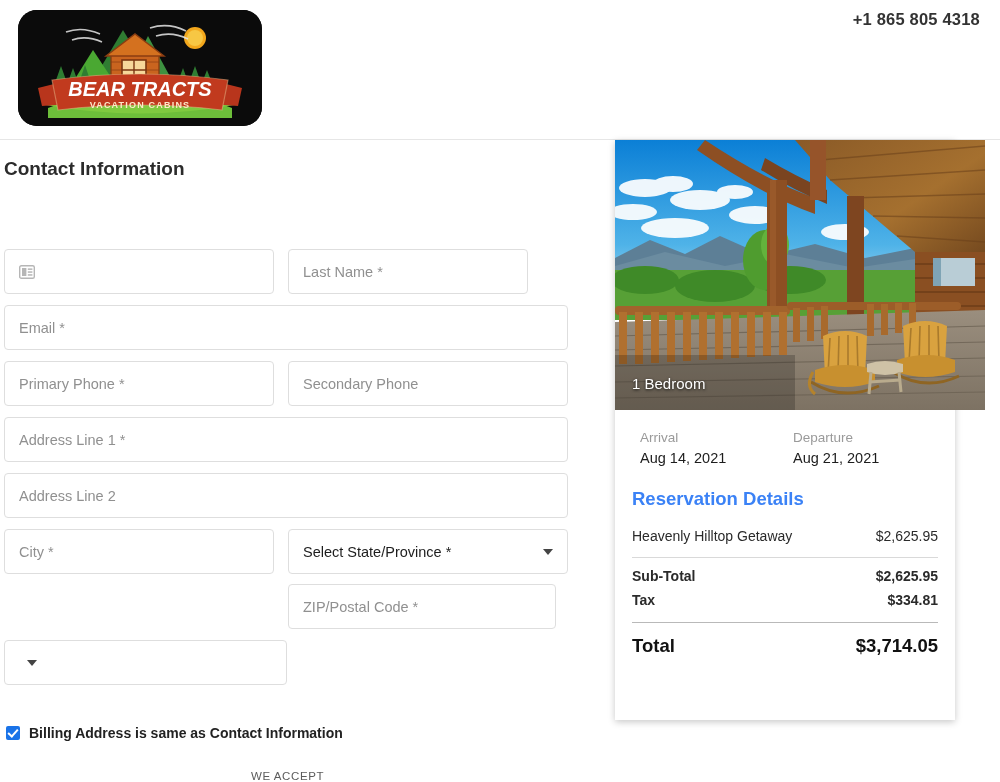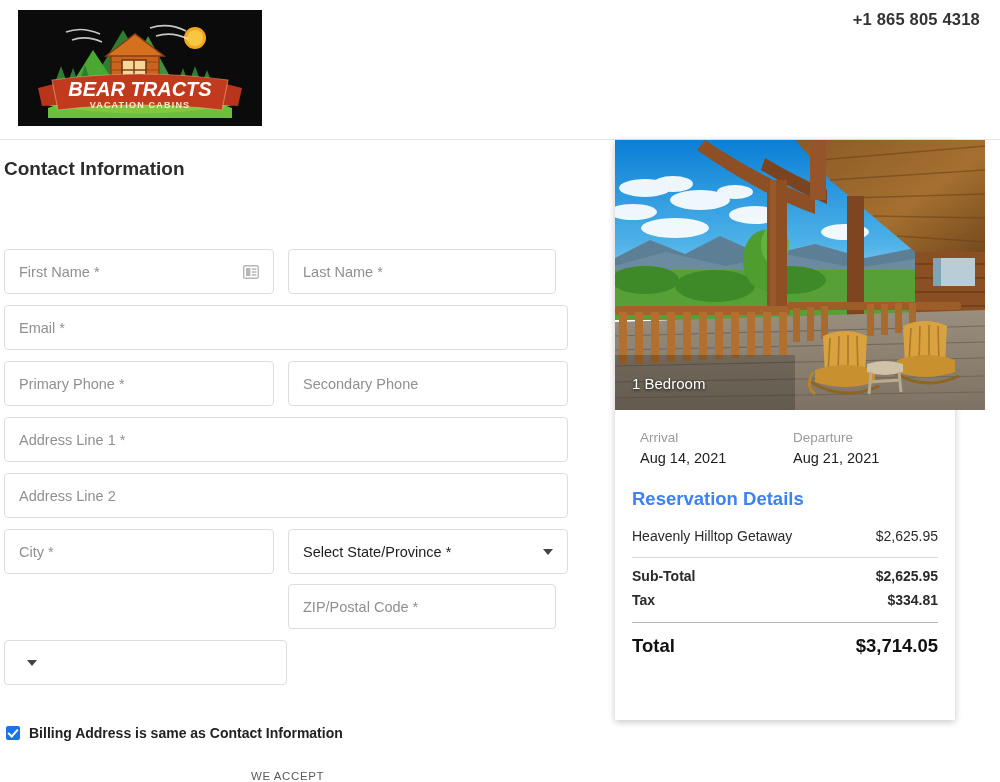--- a/index.html
+++ b/index.html
@@ -15,20 +15,21 @@
   
   .header {
     position: absolute; left: 0; top: 0; width: 1000px; height: 140px;
     border-bottom: 1px solid #e6e6e6;
   }
   .logo-box {
     position: absolute; left: 18px; top: 10px;
     width: 244px; height: 116px;
     background: #0b0b0b;
     overflow: hidden;
+    border-radius: 19px;
   }
   .logo-svg { display: block; width: 244px; height: 116px; }
   .phone {
     position: absolute; right: 20px; top: 10px;
     font-size: 16.5px; font-weight: bold; color: #333333;
     letter-spacing: .2px;
   }
 
   
   .form-col { position: absolute; left: 0; top: 140px; width: 600px; }
@@ -170,32 +171,31 @@
     </div>
     <div class="phone">+1 865 805 4318</div>
   </div>
 
   <div class="form-col">
     <div class="section-title">Contact Information</div>
 
     <div class="row" style="height:540px;">
 
       <div class="field" style="left:4px; top:57px; width:270px;">
-        <span class="ph">First Name *</span>
         <span>
           <svg class="contact-icon" viewBox="0 0 16 14">
             <rect x="0.7" y="0.7" width="14.6" height="12.6" rx="1.6" fill="none" stroke="#b6b6b6" stroke-width="1.4"></rect>
             <rect x="3" y="3" width="4.4" height="8" fill="#b6b6b6"></rect>
             <rect x="8.8" y="3.4" width="4.6" height="1.5" fill="#b6b6b6"></rect>
             <rect x="8.8" y="6.3" width="4.6" height="1.5" fill="#b6b6b6"></rect>
             <rect x="8.8" y="9.2" width="4.6" height="1.5" fill="#b6b6b6"></rect>
           </svg>
         </span>
       </div>
-      <div class="field" style="left:288px; top:57px; width:268px;">
+      <div class="field" style="left:288px; top:57px; width:240px;">
         <span class="ph">Last Name *</span>
       </div>
 
       <div class="field" style="left:4px; top:113px; width:564px;">
         <span class="ph">Email *</span>
       </div>
 
       <div class="field" style="left:4px; top:169px; width:270px;">
         <span class="ph">Primary Phone *</span>
       </div>

